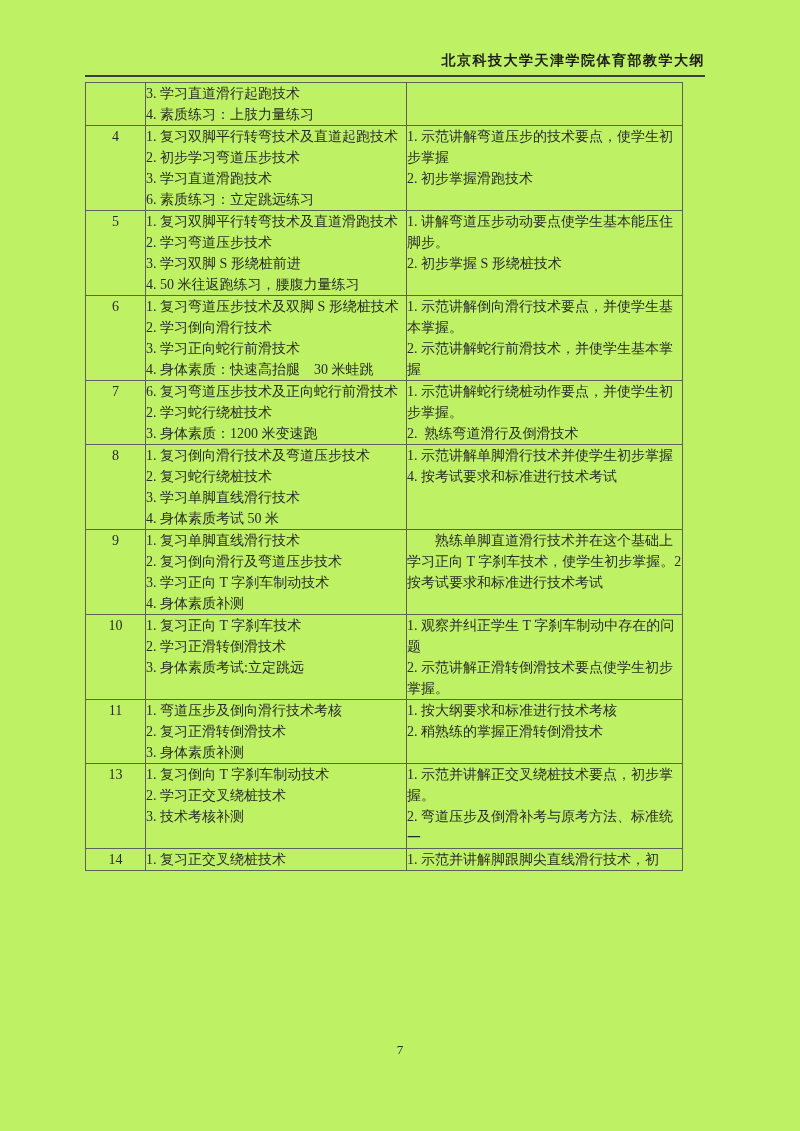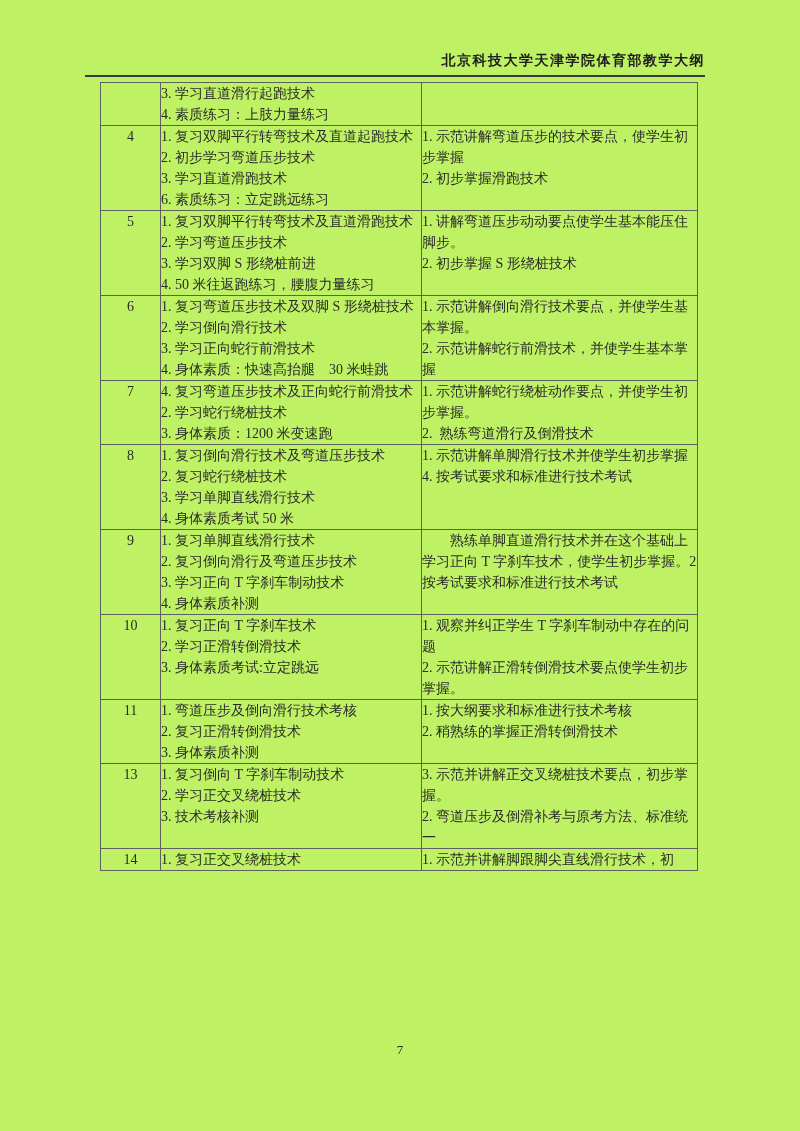--- a/index.html
+++ b/index.html
@@ -35,21 +35,20 @@
     width: 620px;
     height: 2px;
     background: #3c3c3c;
   }
   table.syllabus {
     position: absolute;
     top: 82px;
     left: 85px;
     border-collapse: collapse;
     table-layout: fixed;
-    margin-left: 15px;
   }
   table.syllabus td {
     border: 1px solid #5f5f5f;
     font-size: 14px;
     line-height: 21px;
     padding: 0;
     vertical-align: top;
     color: #2a2a2a;
   }
   td.col-week {
@@ -133,21 +132,21 @@
             <div class="cell-line">4. 身体素质：快速高抬腿　30 米蛙跳</div>
           </td>
     <td class="col-req">
             <div class="cell-line">1. 示范讲解倒向滑行技术要点，并使学生基本掌握。</div>
             <div class="cell-line">2. 示范讲解蛇行前滑技术，并使学生基本掌握</div>
           </td>
   </tr>
         <tr>
     <td class="col-week">7</td>
     <td class="col-content">
-            <div class="cell-line">4. 复习弯道压步技术及正向蛇行前滑技术</div>
+            <div class="cell-line">6. 复习弯道压步技术及正向蛇行前滑技术</div>
             <div class="cell-line">2. 学习蛇行绕桩技术</div>
             <div class="cell-line">3. 身体素质：1200 米变速跑</div>
           </td>
     <td class="col-req">
             <div class="cell-line">1. 示范讲解蛇行绕桩动作要点，并使学生初步掌握。</div>
             <div class="cell-line">2.  熟练弯道滑行及倒滑技术</div>
           </td>
   </tr>
         <tr>
     <td class="col-week">8</td>
@@ -199,21 +198,21 @@
           </td>
   </tr>
         <tr>
     <td class="col-week">13</td>
     <td class="col-content">
             <div class="cell-line">1. 复习倒向 T 字刹车制动技术</div>
             <div class="cell-line">2. 学习正交叉绕桩技术</div>
             <div class="cell-line">3. 技术考核补测</div>
           </td>
     <td class="col-req">
-            <div class="cell-line">3. 示范并讲解正交叉绕桩技术要点，初步掌握。</div>
+            <div class="cell-line">1. 示范并讲解正交叉绕桩技术要点，初步掌握。</div>
             <div class="cell-line">2. 弯道压步及倒滑补考与原考方法、标准统一</div>
           </td>
   </tr>
         <tr>
     <td class="col-week">14</td>
     <td class="col-content">
             <div class="cell-line">1. 复习正交叉绕桩技术</div>
           </td>
     <td class="col-req">
             <div class="cell-line">1. 示范并讲解脚跟脚尖直线滑行技术，初</div>

